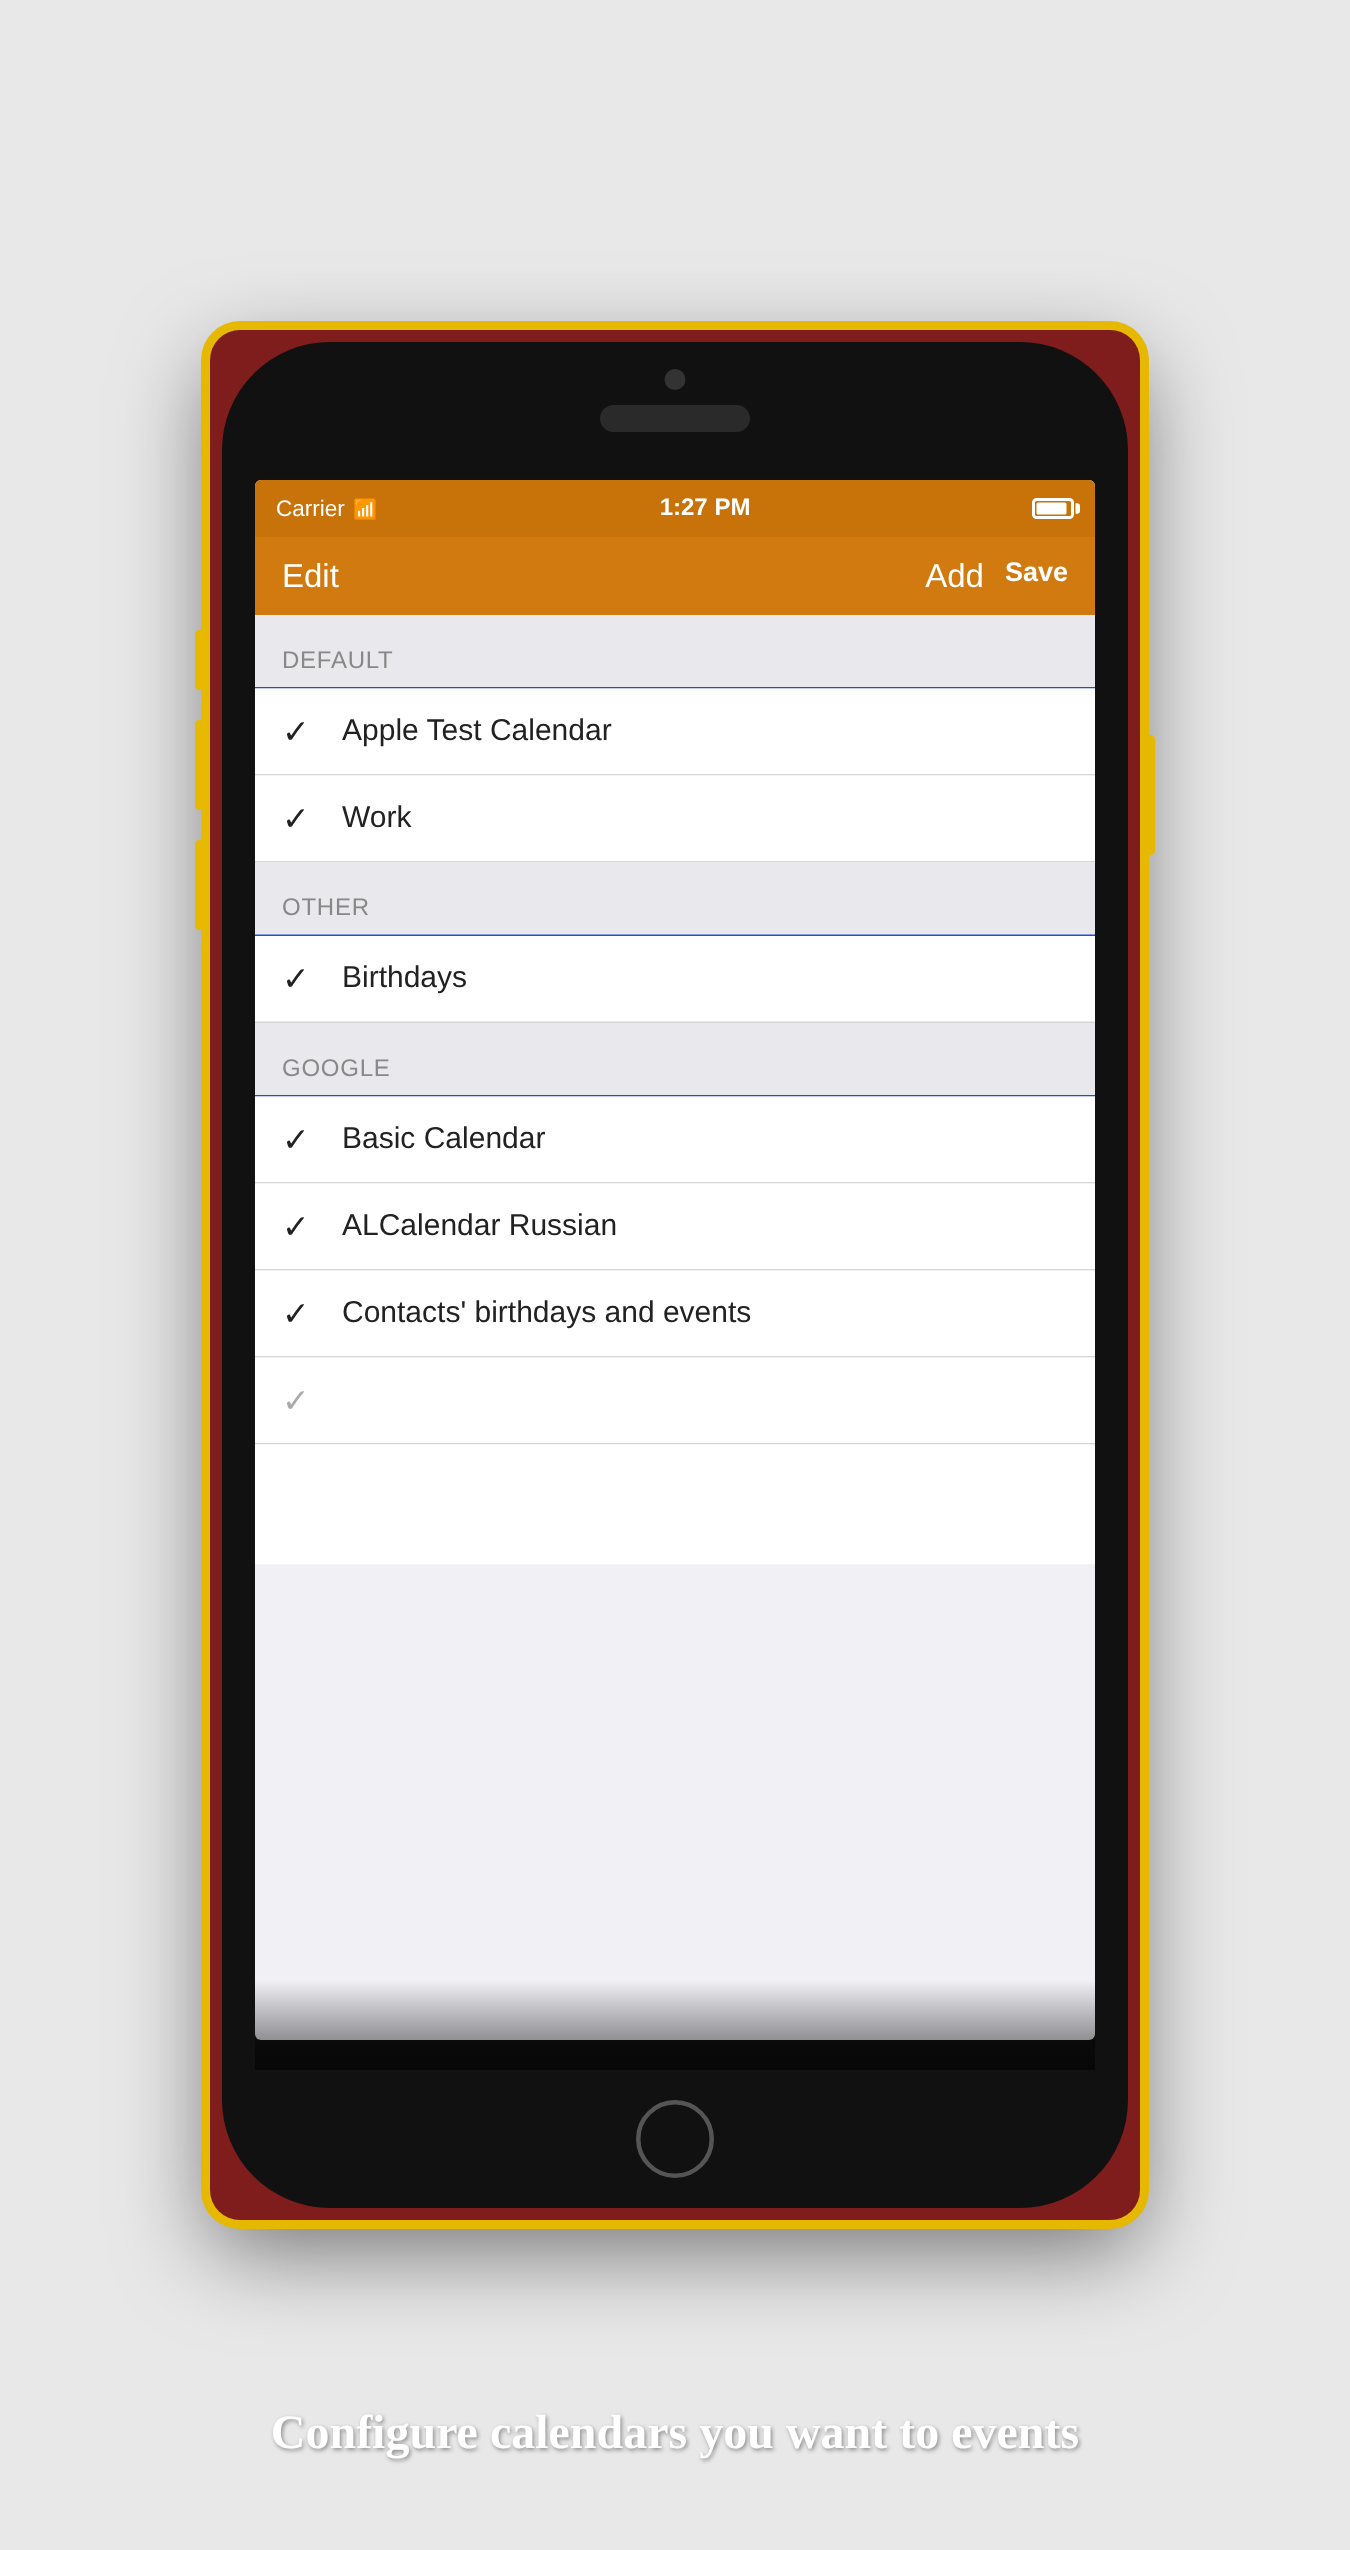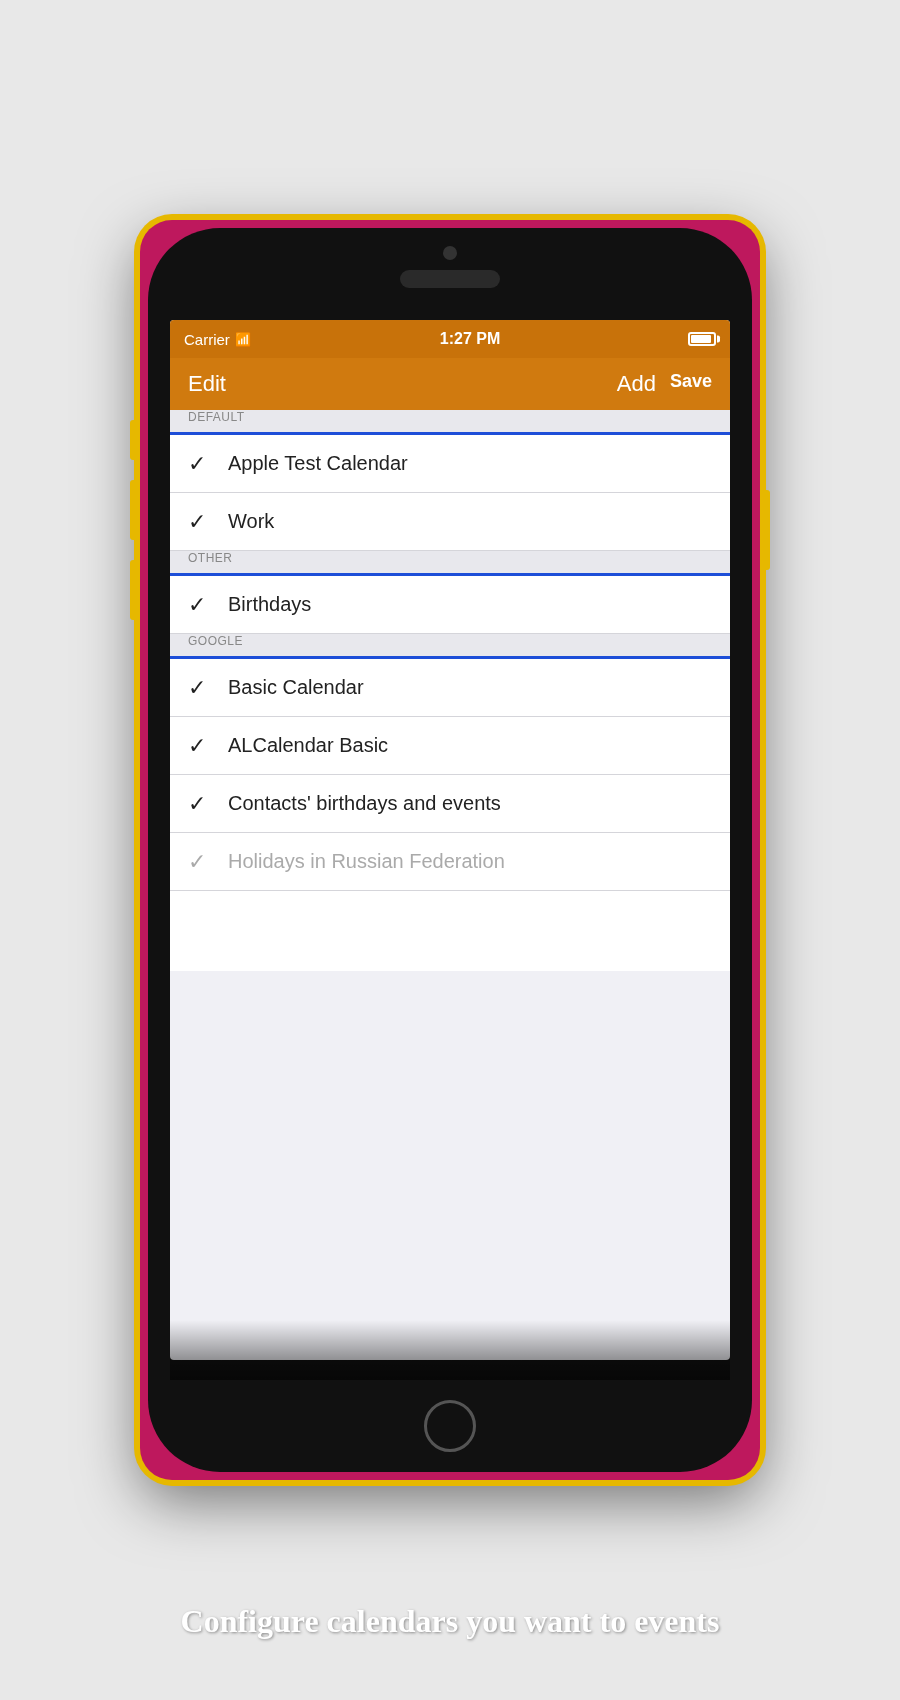--- a/index.html
+++ b/index.html
@@ -24,22 +24,22 @@
       flex-direction: column;
       align-items: center;
       justify-content: center;
     }
 
     
     .phone-shell {
       position: relative;
       width: 620px;
       height: 1260px;
-      background: #be185d;
-      border-radius: 32px;
+      background: #7f1d1d;
+      border-radius: 20px;
       box-shadow:
         0 0 0 6px #e6b800,
         0 20px 60px rgba(0,0,0,0.5);
       display: flex;
       justify-content: center;
       align-items: center;
     }
 
     .phone-inner-border {
       position: absolute;
@@ -184,26 +184,26 @@
     
     .calendar-list {
       flex: 1;
       overflow-y: auto;
       background: #f0f0f5;
     }
 
     
     .section-header {
       background: #e8e8ed;
-      padding: 0 18px 8px 18px;
-      font-size: 12px;
+      padding: 22px 18px 8px 18px;
+      font-size: 16px;
       font-weight: 500;
       color: #888;
       letter-spacing: 0.5px;
-      border-bottom: 3px solid #1d4ed8;
+      border-bottom: 1px solid #1d4ed8;
     }
 
     
     .list-item {
       background: white;
       display: flex;
       align-items: center;
       padding: 0 18px;
       height: 58px;
       border-bottom: 1px solid #d5d5da;
@@ -369,29 +369,28 @@
           <span class="item-label">Birthdays</span>
         </div>
 
         <div class="section-header">GOOGLE</div>
         <div class="list-item">
           <span class="check-icon">✓</span>
           <span class="item-label">Basic Calendar</span>
         </div>
         <div class="list-item">
           <span class="check-icon">✓</span>
-          <span class="item-label">ALCalendar Basic</span>
+          <span class="item-label">ALCalendar Russian</span>
         </div>
         <div class="list-item">
           <span class="check-icon">✓</span>
           <span class="item-label">Contacts' birthdays and events</span>
         </div>
         <div class="list-item">
           <span class="check-icon light">✓</span>
-          <span class="item-label light">Holidays in Russian Federation</span>
         </div>
 
         <div style="background:white; height:80px;"></div>
       </div>
 
     </div>
 
     <div class="phone-bottom-gradient"></div>
 
     <div class="home-button"></div>

